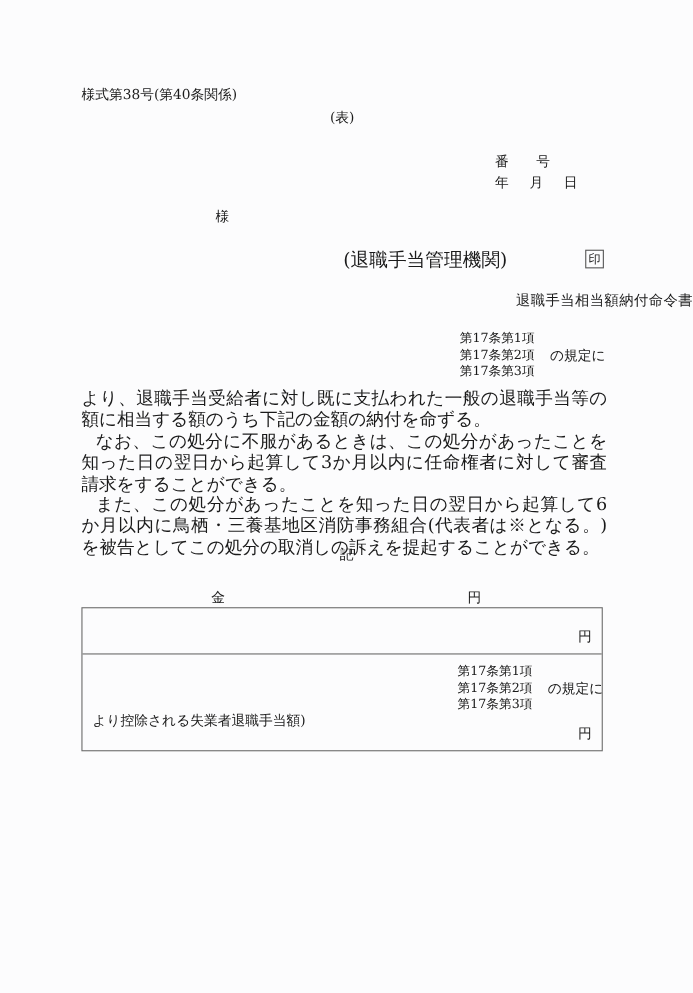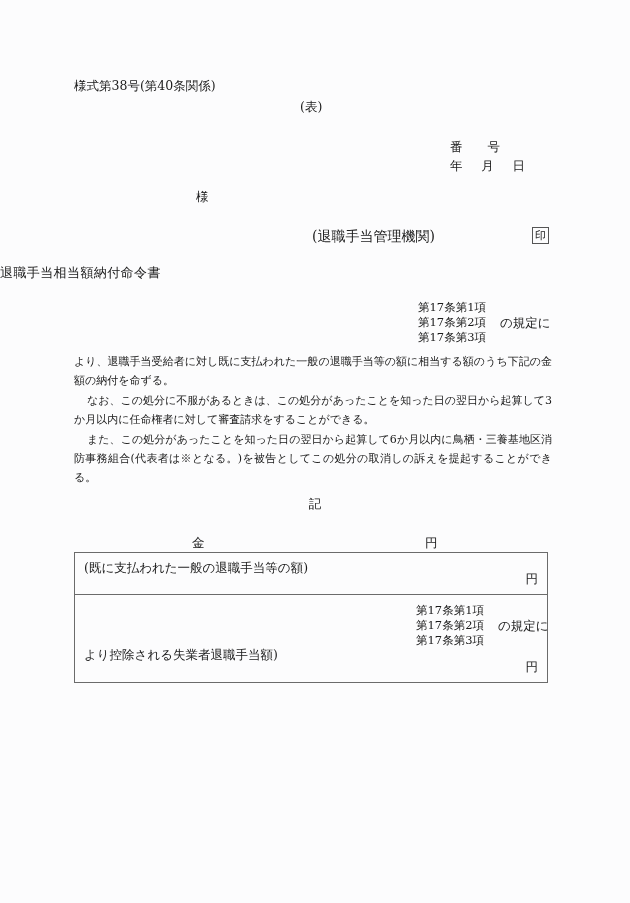--- a/index.html
+++ b/index.html
@@ -55,21 +55,21 @@
 
   
   .sama {
     left: 196px;
     top: 191px;
     font-size: 12.5px;
   }
   .kikan {
     left: 312px;
     top: 229px;
-    font-size: 14px;
+    font-size: 17px;
   }
 
   
   .seal-box {
     position: absolute;
     left: 532px;
     top: 227px;
     width: 17px;
     height: 17px;
     border: 1px solid #555;
@@ -80,21 +80,21 @@
     font-size: 11px;
     line-height: 1;
   }
 
   
   .doc-title {
     position: absolute;
     left: 0;
     top: 264px;
     width: 630px;
-    text-align: left;
+    text-align: right;
     font-size: 13px;
     letter-spacing: 0.4px;
   }
 
   
   .clause-block {
     position: absolute;
     left: 74px;
     top: 300px;
     width: 476px;
@@ -124,21 +124,21 @@
     top: 15px;
     white-space: pre;
   }
 
   
   .body-text {
     position: absolute;
     left: 74px;
     top: 352px;
     width: 478px;
-    font-size: 11px;
+    font-size: 16px;
     line-height: 19.4px;
   }
   .body-text p {
     margin: 0;
     text-align: justify;
     text-justify: inter-ideograph;
   }
   .body-text p.indent {
     text-indent: 13px;
   }
@@ -277,21 +277,20 @@
   <div class="ki">記</div>
 
   <div class="amount-line">
     <span class="kin">金</span>
     <span class="yen">円</span>
   </div>
 
   <div class="amount-table">
 
     <div class="amount-row first">
-      <span class="row-label">(既に支払われた一般の退職手当等の額)</span>
       <span class="row-yen">円</span>
     </div>
 
     <div class="amount-row second">
       <span class="row2-stack"><span>第17条第1項</span>
 <span>第17条第2項</span>
 <span>第17条第3項</span></span>
       <span class="row2-tail">の規定に</span>
       <span class="row2-second-line">より控除される失業者退職手当額)</span>
       <span class="row-yen">円</span>

